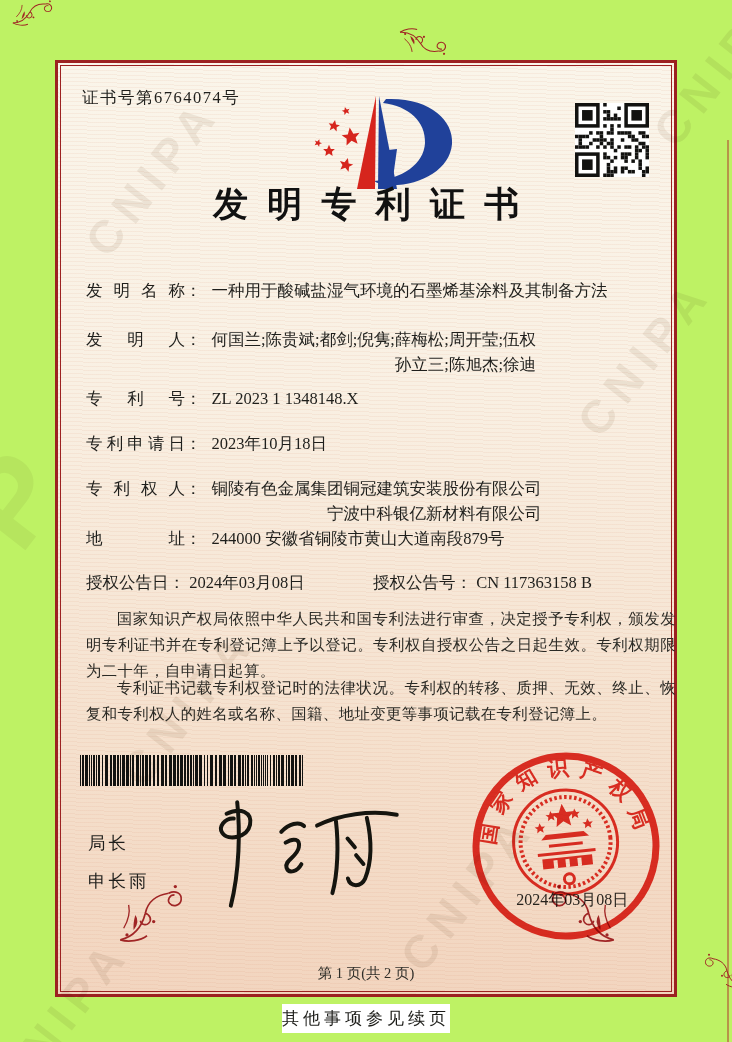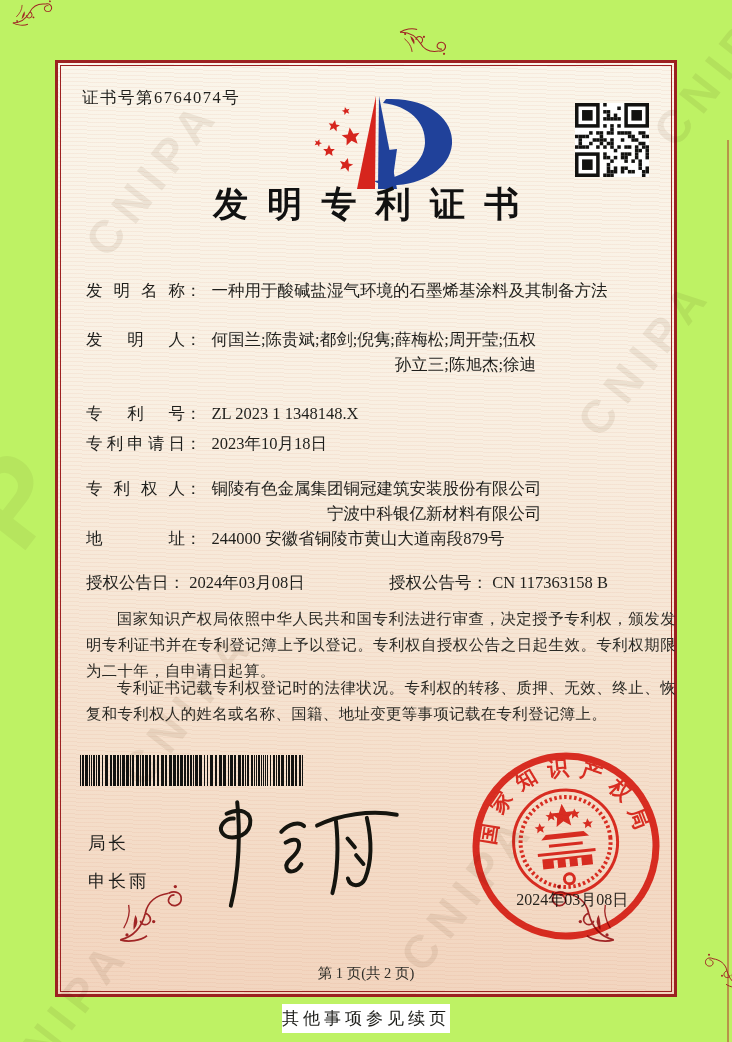--- a/index.html
+++ b/index.html
@@ -24,21 +24,21 @@
   .qr{position:absolute;left:517px;top:40px;width:74px;height:74px;background:#fff;}
   .title{position:absolute;left:0;top:118px;width:100%;text-align:center;font-size:35px;font-weight:700;
          letter-spacing:0.55em;text-indent:0.55em;color:#111;}
   
   .field-row{position:absolute;left:28px;width:578px;display:flex;font-size:16.5px;line-height:25px;}
   .f-label{display:inline-block;width:99px;text-align:justify;text-align-last:justify;
            -moz-text-align-last:justify;text-justify:inter-character;flex:none;}
   .f-colon{flex:none;}
   .f-lines{margin-left:10px;text-align:right;}
   .grant-row{position:absolute;left:28px;top:507px;width:585px;font-size:16.5px;line-height:25px;}
-  .grant-no-group{position:absolute;left:303px;top:0;font-family:Liberation Serif, serif;}
+  .grant-no-group{position:absolute;left:287px;top:0;font-family:Liberation Serif, serif;}
   
   .para{position:absolute;left:28px;width:590px;margin:0;font-size:15.4px;line-height:26px;
         text-align:justify;text-indent:2em;color:#2b2a25;letter-spacing:0.4px;}
   
   .barcode{position:absolute;left:20px;top:692px;width:230px;height:31px;}
   .sig-title{position:absolute;left:30px;top:768px;font-size:17.5px;letter-spacing:3px;}
   .sig-name{position:absolute;left:30px;top:806px;font-size:17.5px;letter-spacing:3px;}
   .sig-script{position:absolute;left:140px;top:732px;width:215px;height:115px;transform:rotate(-2deg);}
   .seal{position:absolute;left:470px;top:750px;width:192px;height:192px;z-index:4;
         mix-blend-mode:multiply;opacity:.95;transform:rotate(-6deg);}
@@ -222,21 +222,21 @@
           </div>
         </div>
         <div class="field-row" style="top: 264px;">
           <span class="f-label">发明人</span>
           <span class="f-colon">：</span>
           <div class="f-lines">
             <div>何国兰;陈贵斌;都剑;倪隽;薛梅松;周开莹;伍权</div>
             <div>孙立三;陈旭杰;徐迪</div>
           </div>
         </div>
-        <div class="field-row" style="top: 323px; margin-top: 15px;">
+        <div class="field-row" style="top: 323px;">
           <span class="f-label">专利号</span>
           <span class="f-colon">：</span>
           <div class="f-lines">
             <div>ZL 2023 1 1348148.X</div>
           </div>
         </div>
         <div class="field-row" style="top: 368px;">
           <span class="f-label">专利申请日</span>
           <span class="f-colon">：</span>
           <div class="f-lines">

